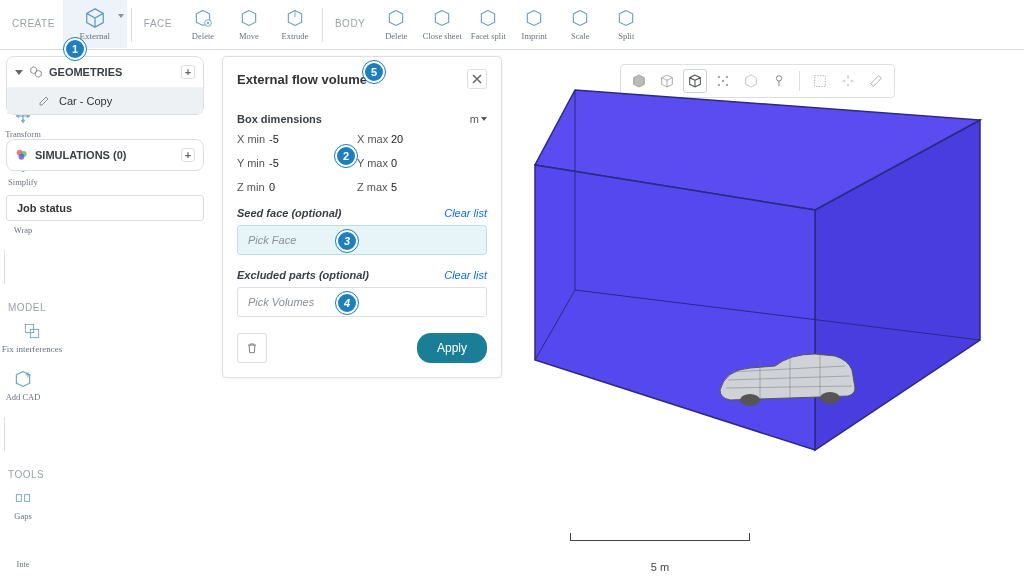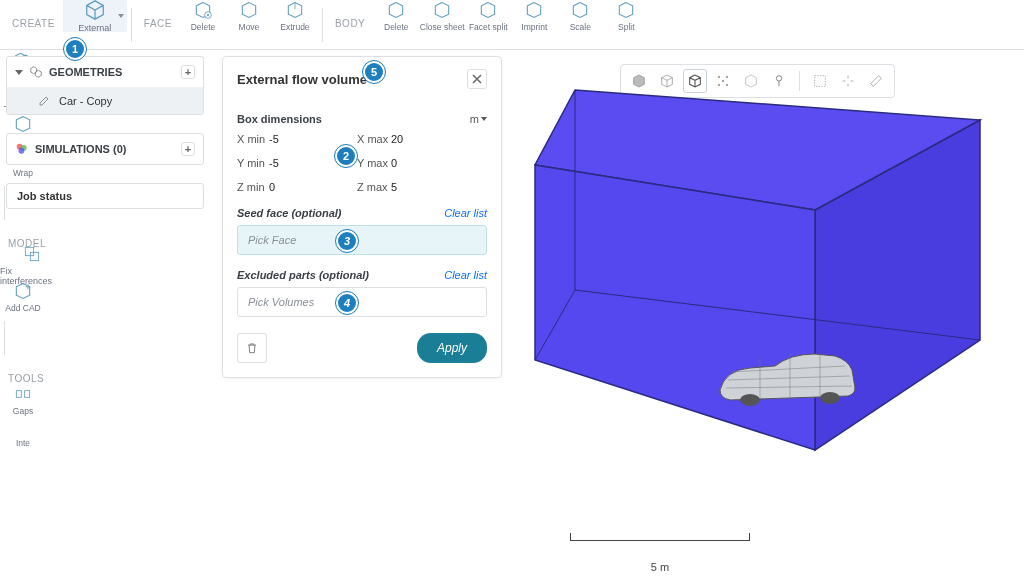--- a/index.html
+++ b/index.html
@@ -52,23 +52,24 @@
     height: 34px;
     background: var(--border);
     margin: 8px 4px 0 4px;
   }
   .tb-btn {
     display: flex;
     flex-direction: column;
     align-items: center;
     justify-content: center;
     width: 52px;
-    height: 32px;
+    height: 48px;
     cursor: pointer;
     position: relative;
+    font-family: Liberation Serif, serif;
   }
   .tb-btn.active { background: #eef3f9; }
   .tb-btn .ico {
     width: 22px; height: 22px;
     display: flex; align-items: center; justify-content: center;
   }
   .tb-btn .lbl { font-size: 9px; color: var(--text-light); margin-top: 2px; }
   .tb-caret {
     width: 0; height: 0;
     border-left: 3px solid transparent;
@@ -84,22 +85,22 @@
 
   
   .left-tree {
     position: absolute;
     left: 6px; top: 56px;
     width: 198px;
   }
   .tree-card {
     background: var(--panel);
     border: 1px solid var(--border);
-    border-radius: 3px;
-    margin-bottom: 18px;
+    border-radius: 8px;
+    margin-bottom: 24px;
   }
   .tree-header {
     display: flex; align-items: center;
     padding: 8px 8px;
     gap: 6px;
     font-weight: 700;
     font-size: 11px;
     color: #3a3f45;
   }
   .tree-header .exp {
@@ -209,21 +210,20 @@
   .apply-btn {
     margin-left:auto;
     background: var(--teal);
     color:#fff;
     border:none;
     border-radius:14px;
     padding: 8px 20px;
     font-size: 12px;
     cursor:pointer;
     position:relative;
-    font-style:italic;
   }
 
   
   .viewport {
     position:absolute;
     left: 500px; top: 50px; right:0; bottom:0;
   }
   .view-toolbar {
     position:absolute;
     top: 14px; left: 120px;

